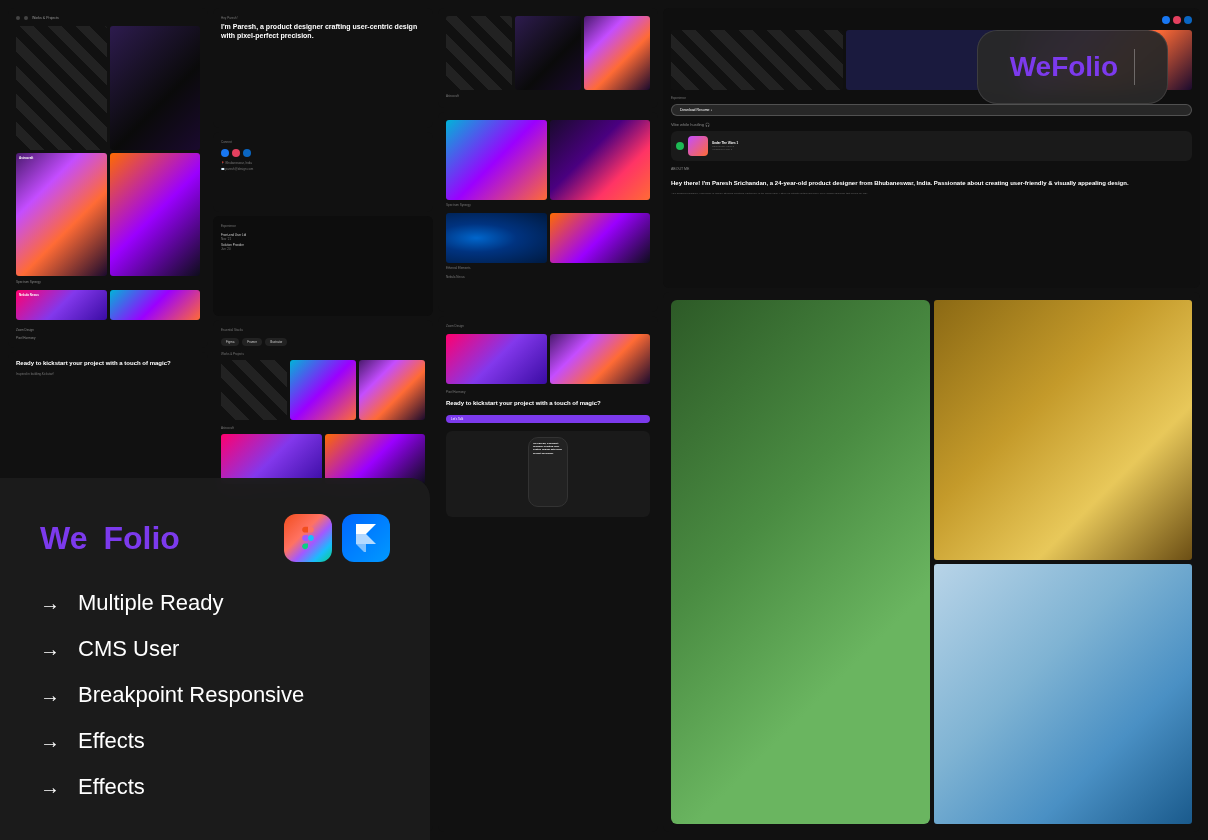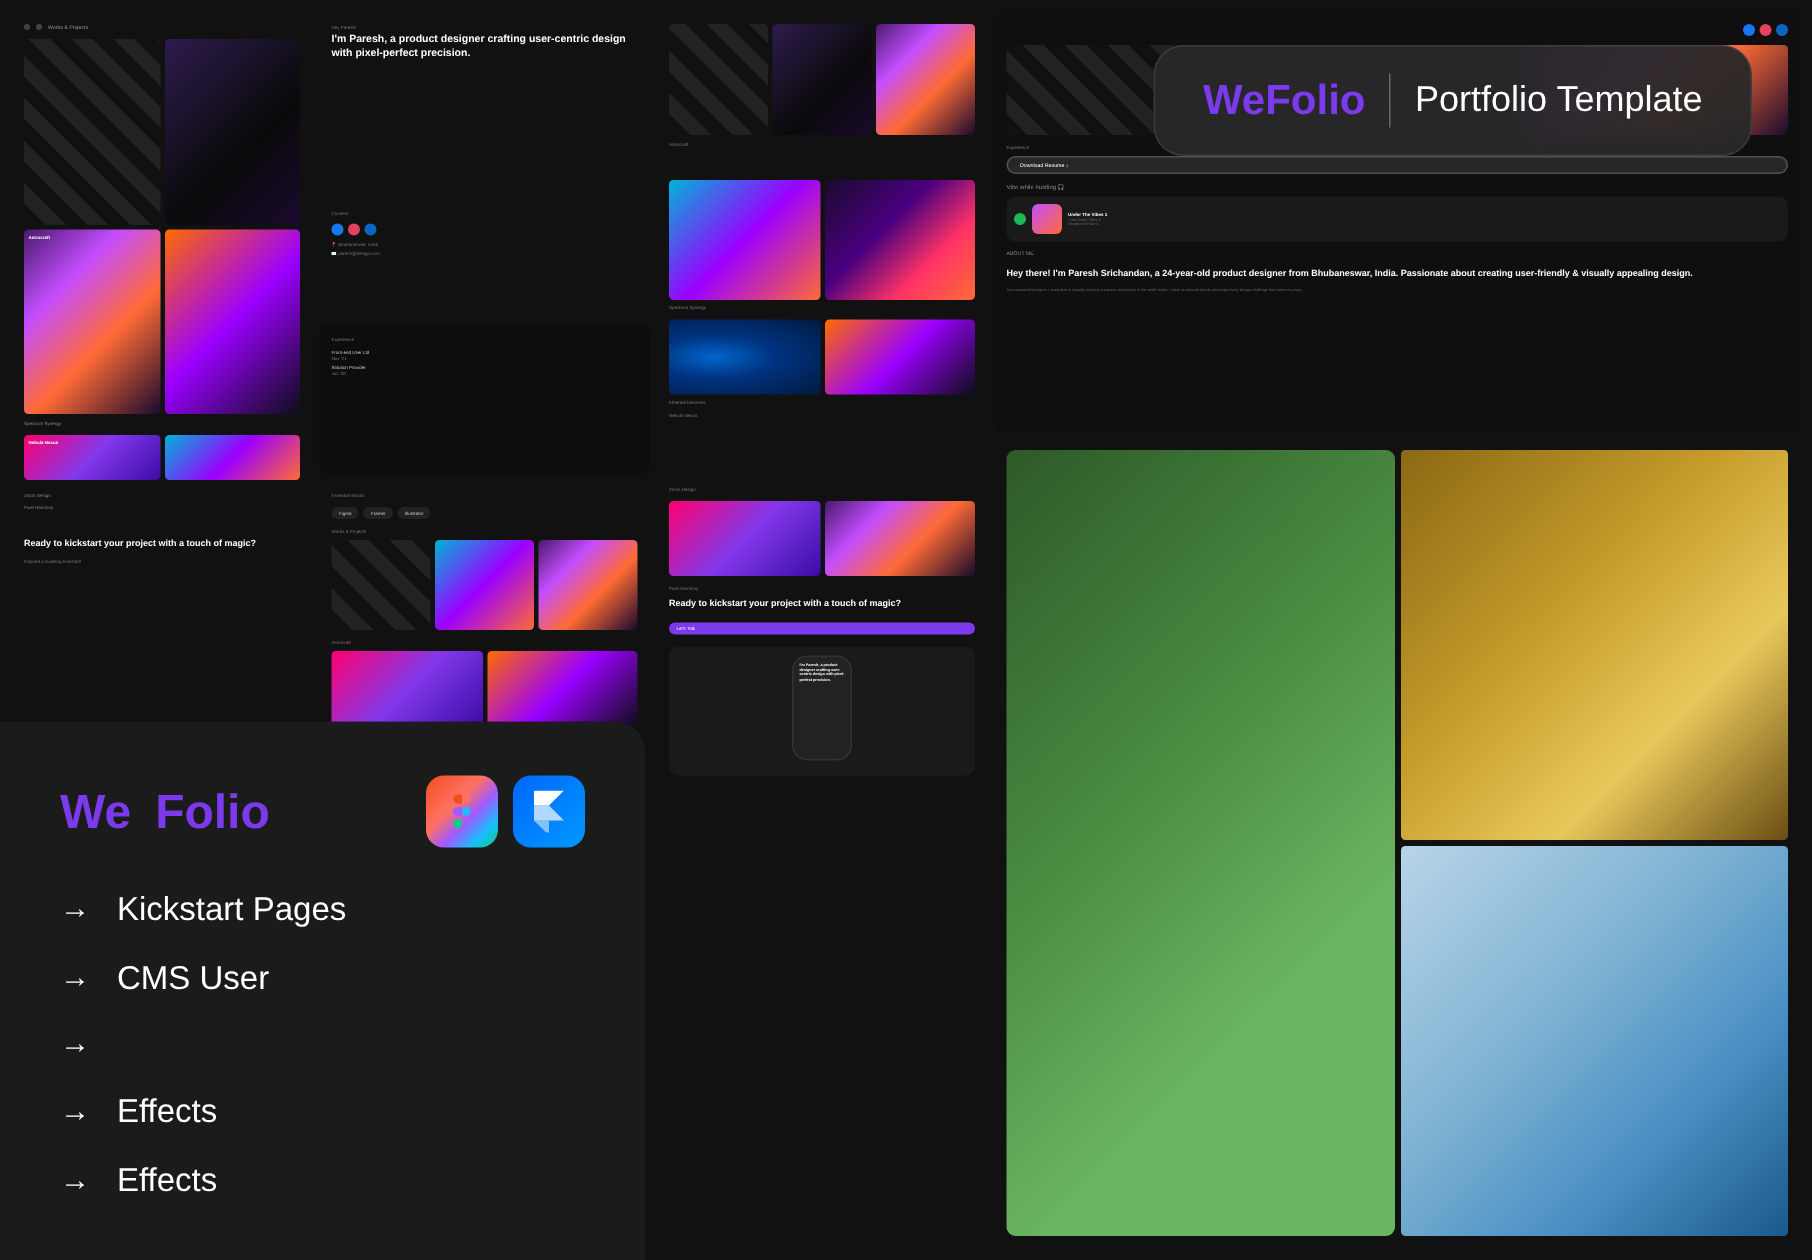--- a/index.html
+++ b/index.html
@@ -609,21 +609,20 @@
     </div>
 
   </div>
 </div>
 
 <div class="wefolio-badge">
   <div class="wefolio-badge-logo">
     <span>We</span><span style="color:#7c3aed;">Folio</span>
   </div>
   <div class="badge-divider"></div>
-  <div class="badge-title">Portfolio Template</div>
 </div>
 
 <div class="info-panel">
   <div class="info-logo">
     <span>We</span>
       <span style="color: rgb(124, 58, 237);">Folio</span>
     <div class="app-icons">
       <div class="app-icon figma-icon">
         <svg width="22" height="28" viewBox="0 0 38 57" fill="none" xmlns="http://www.w3.org/2000/svg">
           <path d="M19 28.5C19 25.1533 21.6863 22.5 24.9375 22.5C28.1887 22.5 30.875 25.1533 30.875 28.5C30.875 31.8467 28.1887 34.5 24.9375 34.5C21.6863 34.5 19 31.8467 19 28.5Z" fill="#1ABCFE"></path>
@@ -639,28 +638,29 @@
           <path d="M0 50H50L100 100H0V50Z" fill="white" opacity="0.7"></path>
           <path d="M0 100H50V150L0 100Z" fill="white" opacity="0.5"></path>
         </svg>
       </div>
     </div>
   </div>
 
   <div class="info-features">
     <div class="info-feature-item">
       <span class="arrow-icon">→</span>
-      <span>Kickstart Pages</span>
+      <span>Multiple Ready</span>
     </div>
     <div class="info-feature-item">
       <span class="arrow-icon">→</span>
       <span>CMS User</span>
     </div>
     <div class="info-feature-item">
       <span class="arrow-icon">→</span>
+      <span>Breakpoint Responsive</span>
     </div>
     <div class="info-feature-item">
       <span class="arrow-icon">→</span>
       <span>Effects</span>
     </div>
     <div class="info-feature-item">
       <span class="arrow-icon">→</span>
       <span>Effects</span>
     </div>
   </div>

